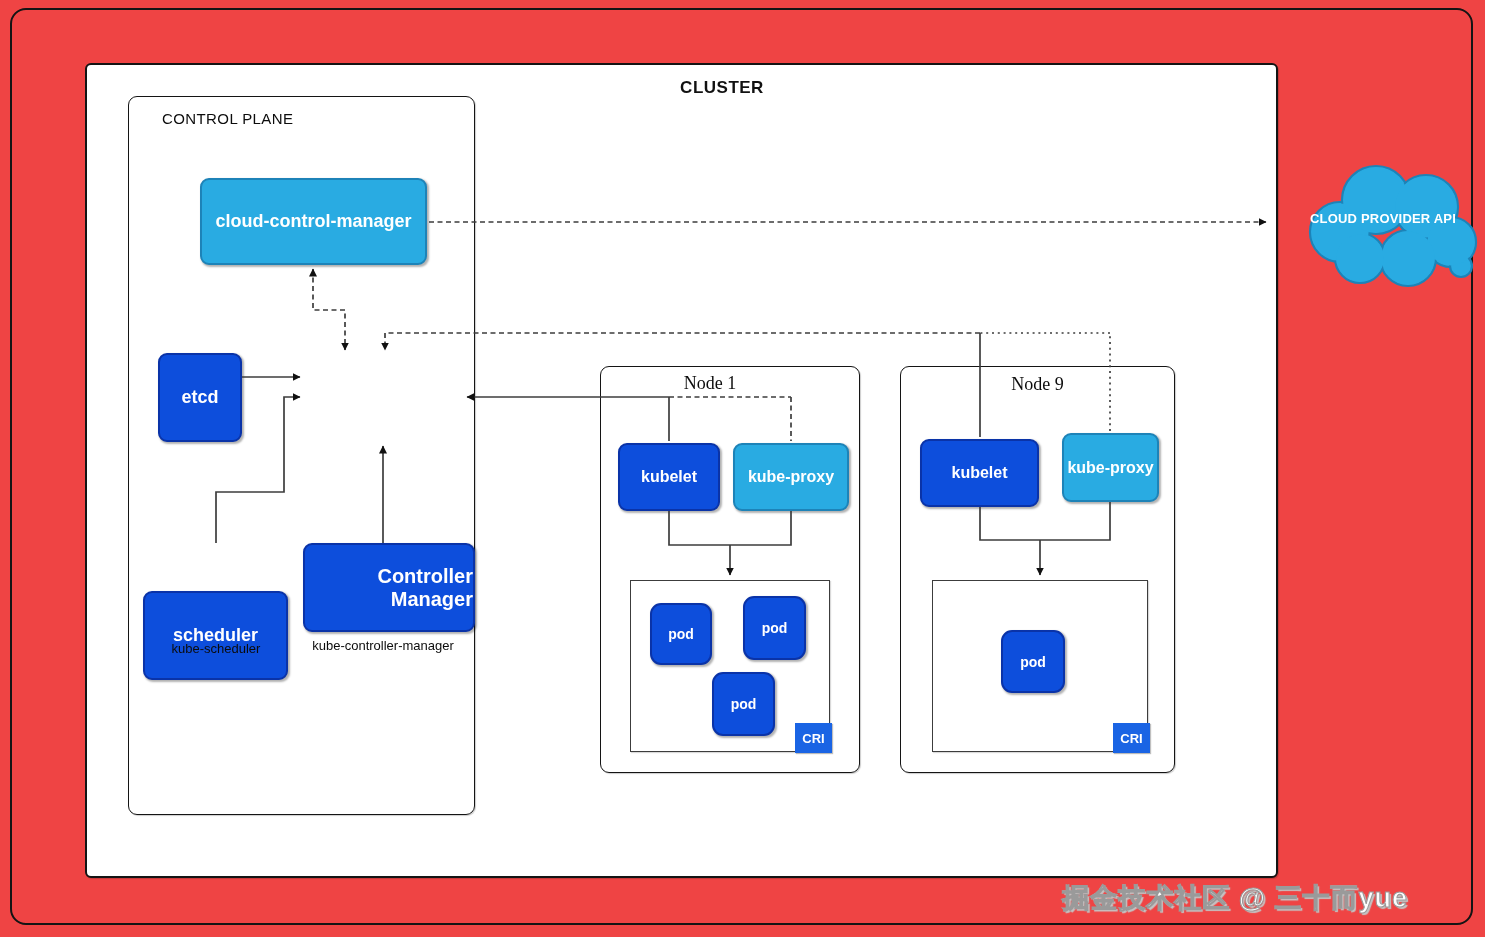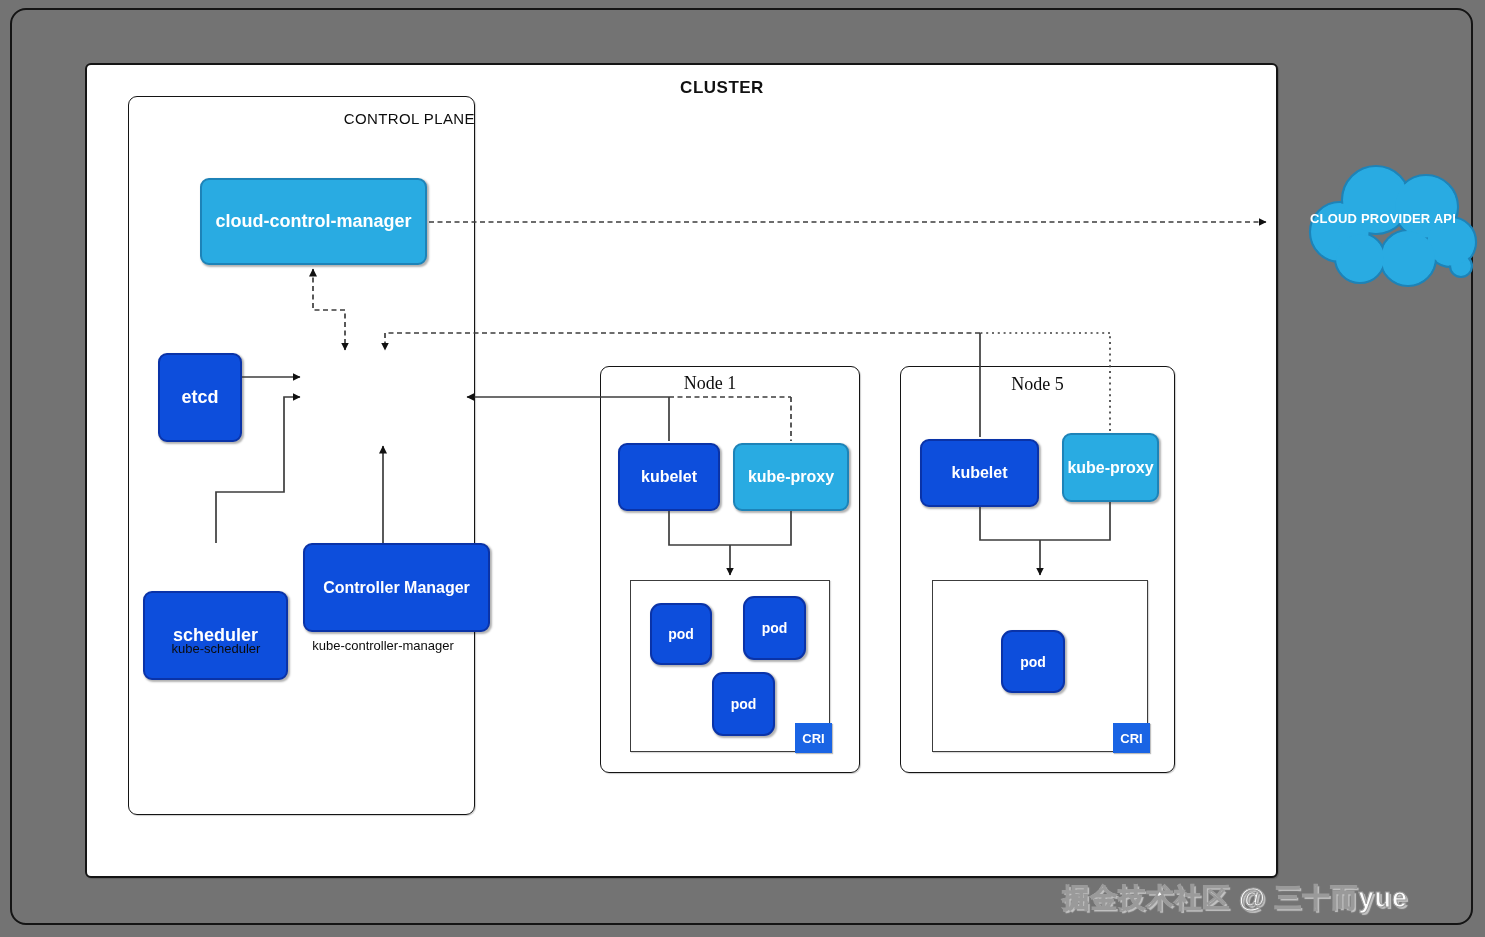--- a/index.html
+++ b/index.html
@@ -7,26 +7,26 @@
     --component-blue-border:#0a33a8;
     --light-blue:#29abe2;
     --light-blue-border:#1d83b8;
     --cri-blue:#1a64e4;
     --line:#3d3d3d;
     --ink:#141414;
   }
   *{margin:0;padding:0;box-sizing:border-box;}
   html,body{background:#fff;}
   body{font-family:"Liberation Sans",sans-serif;color:#111;}
-  .stage{position:relative;width:1485px;height:937px;background:#737373;overflow:hidden;}
+  .stage{position:relative;width:1485px;height:937px;background:#ef4444;overflow:hidden;}
   .abs{position:absolute;}
   .frame{border:2.5px solid var(--ink);border-radius:16px;}
   .cluster{border:2px solid var(--ink);border-radius:6px;box-shadow:1px 1px 1px rgba(0,0,0,.18);background:#fff;}
   .group-box{border:1.8px solid var(--ink);border-radius:9px;box-shadow:1px 1px 1px rgba(0,0,0,.2);background:transparent;}
-  .title-sans{font-size:15px;letter-spacing:.4px;color:#0c0c0c;text-align:right;}
+  .title-sans{font-size:15px;letter-spacing:.4px;color:#0c0c0c;text-align:left;margin-left:34px;}
   .cluster-title{font-size:17px;font-weight:bold;letter-spacing:.5px;text-align:center;}
   .node-title{font-family:"Liberation Serif","DejaVu Serif",serif;font-size:18px;text-align:center;color:#0c0c0c;}
   .comp{display:flex;align-items:center;justify-content:center;color:#fff;font-weight:bold;
         border-radius:9px;box-shadow:1.5px 1.5px 2px rgba(0,0,0,.3);text-align:center;}
   .dark{background:var(--component-blue);border:2px solid var(--component-blue-border);}
   .light{background:var(--light-blue);border:2px solid var(--light-blue-border);}
   .pods-box{border:1.5px solid #3c3c3c;background:#fff;box-shadow:1px 1px 1px rgba(0,0,0,.15);}
   .pod{border-radius:11px;font-size:14px;}
   .cri{display:flex;align-items:center;justify-content:center;background:var(--cri-blue);
        color:#fff;font-weight:bold;font-size:13px;box-shadow:1px 1px 1px rgba(0,0,0,.25);}
@@ -49,26 +49,26 @@
   <div class="abs cluster" style="left:85px;top:63px;width:1193px;height:815px;"></div>
   <div class="abs cluster-title" style="left:622px;top:78px;width:200px;">CLUSTER</div>
 
   <div class="abs group-box" style="left:128px;top:96px;width:347px;height:719px;border-width:1.6px;"></div>
   <div class="abs title-sans" style="left:128px;top:110px;width:347px;">CONTROL PLANE</div>
 
   <div class="abs group-box" style="left:600px;top:366px;width:260px;height:407px;"></div>
   <div class="abs node-title" style="left:600px;top:373px;width:220px;">Node 1</div>
 
   <div class="abs group-box" style="left:900px;top:366px;width:275px;height:407px;"></div>
-  <div class="abs node-title" style="left:900px;top:374px;width:275px;">Node 5</div>
+  <div class="abs node-title" style="left:900px;top:374px;width:275px;">Node 9</div>
 
   <div class="abs comp light" style="left:200px;top:178px;width:227px;height:87px;font-size:18px;">cloud-control-manager</div>
   <div class="abs comp dark" style="left:158px;top:353px;width:84px;height:89px;font-size:18px;">etcd</div>
   <div class="abs comp dark" style="left:143px;top:543px;width:145px;height:89px;font-size:18px;margin-top:48px;">scheduler</div>
-  <div class="abs comp dark" style="left:303px;top:543px;width:187px;height:89px;font-size:16px;text-align:right;">Controller Manager</div>
+  <div class="abs comp dark" style="left:303px;top:543px;width:172px;height:89px;font-size:20px;text-align:right;">Controller Manager</div>
   <div class="abs caption" style="left:140px;top:641px;width:152px;">kube-scheduler</div>
   <div class="abs caption" style="left:288px;top:638px;width:190px;">kube-controller-manager</div>
 
   <div class="abs comp dark" style="left:618px;top:443px;width:102px;height:68px;font-size:16px;">kubelet</div>
   <div class="abs comp light" style="left:733px;top:443px;width:116px;height:68px;font-size:16px;">kube-proxy</div>
   <div class="abs pods-box" style="left:630px;top:580px;width:200px;height:172px;"></div>
   <div class="abs comp dark pod" style="left:650px;top:603px;width:62px;height:62px;">pod</div>
   <div class="abs comp dark pod" style="left:743px;top:596px;width:63px;height:64px;">pod</div>
   <div class="abs comp dark pod" style="left:712px;top:672px;width:63px;height:64px;">pod</div>
   <div class="abs cri" style="left:795px;top:723px;width:37px;height:30px;">CRI</div>

